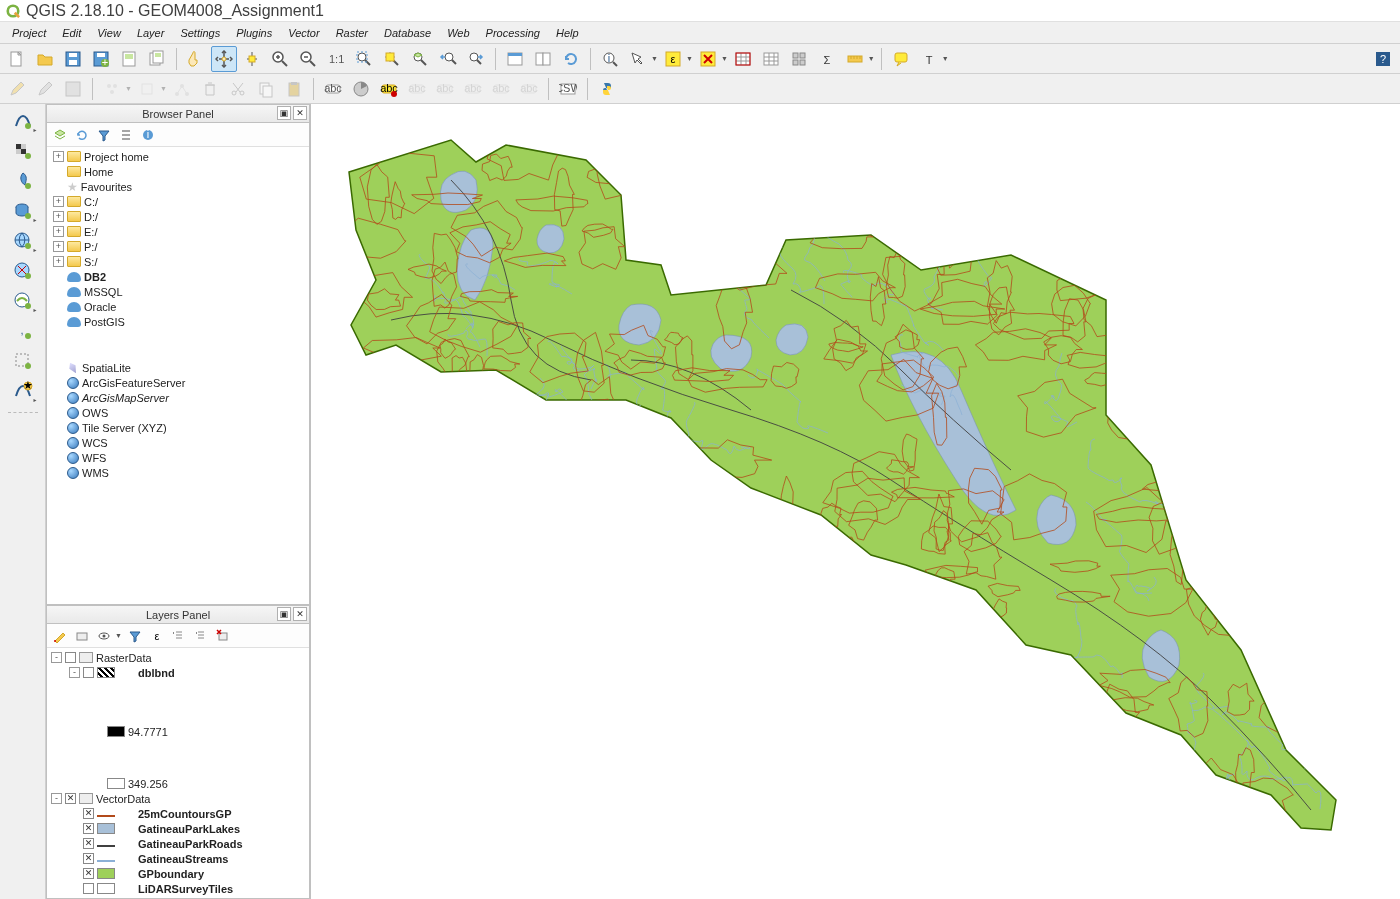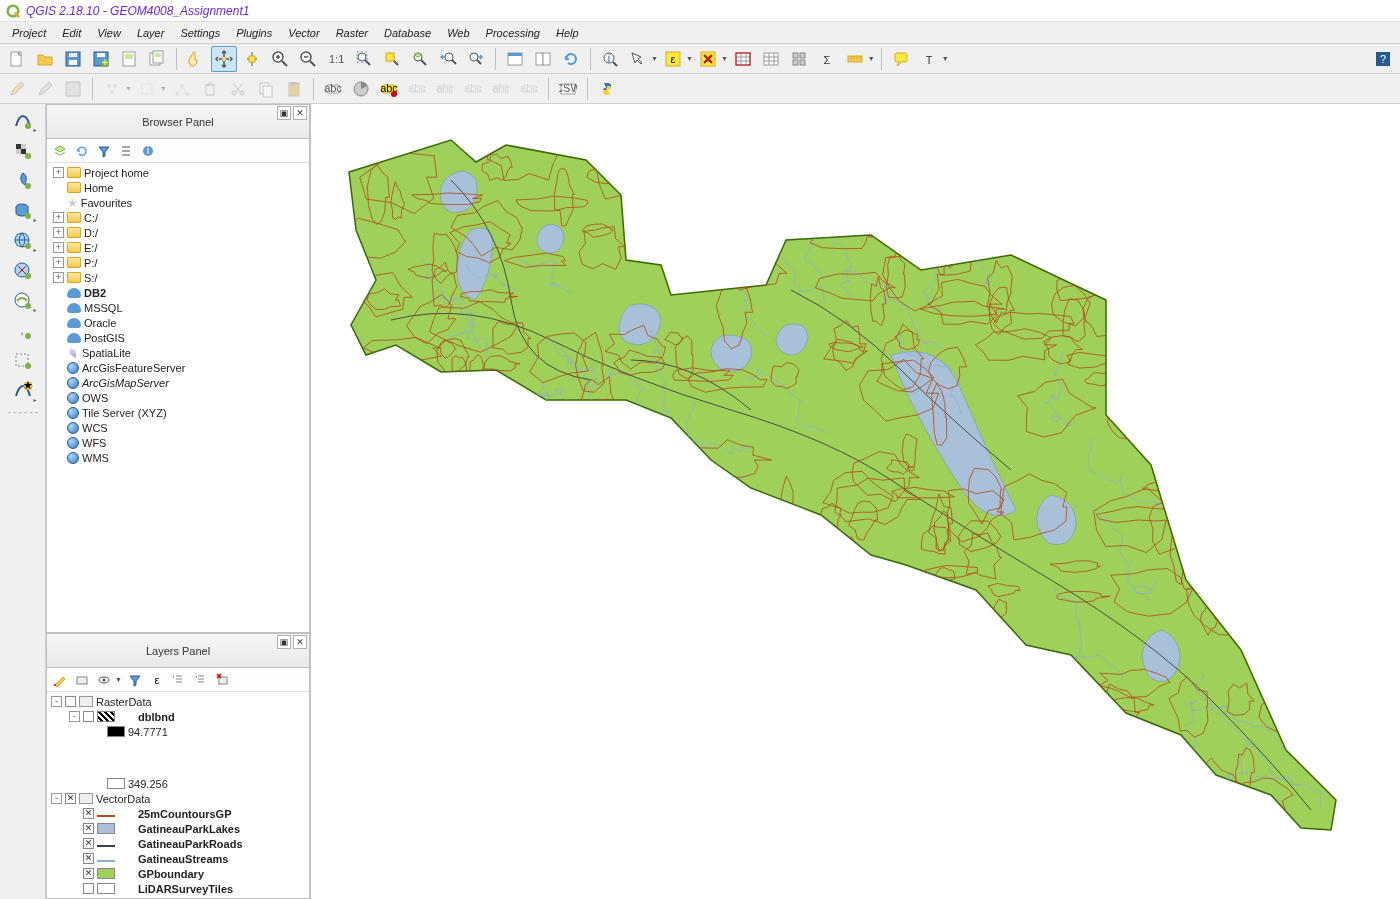--- a/index.html
+++ b/index.html
@@ -1,33 +1,33 @@
 <!DOCTYPE html>
 <html><head>
 <meta charset="utf-8">
 <style>
 * { margin: 0; padding: 0; box-sizing: border-box; font-family: 'Segoe UI', Tahoma, sans-serif; font-size: 11px; }
 html, body { width: 1400px; height: 899px; overflow: hidden; background: #f0f0f0; }
 .titlebar { height: 22px; background: #fff; display: flex; align-items: center; padding: 0 6px; border-bottom: 1px solid #e0e0e0; }
 .qgis-logo { width: 14px; height: 14px; margin-right: 6px; }
-.titlebar-text { font-size: 12px; color: #6d28d9; font-style: italic; }
+.titlebar-text { font-size: 16px; color: #404040; }
 .menubar { height: 22px; background: #f0f0f0; display: flex; align-items: center; padding: 0 4px; border-bottom: 1px solid #d0d0d0; }
 .menu-item { padding: 2px 8px; color: #222; cursor: default; font-style: italic; }
 .toolbar-row { height: 30px; background: #f0f0f0; border-bottom: 1px solid #d0d0d0; display: flex; align-items: center; padding: 0 4px; gap: 2px; }
 .toolbar-btn { width: 26px; height: 26px; display: flex; align-items: center; justify-content: center; border: 1px solid transparent; border-radius: 2px; cursor: default; }
 .toolbar-btn.active { background: #cde6f7; border-color: #5a9bd5; }
 .toolbar-sep { width: 1px; height: 22px; background: #c0c0c0; margin: 0 4px; }
 .drop-arrow { font-size: 7px; margin-left: -2px; color: #555; }
 .workspace { display: flex; height: calc(899px - 22px - 22px - 30px - 30px); }
 .left-col { width: 46px; background: #f0f0f0; border-right: 1px solid #d0d0d0; display: flex; flex-direction: column; align-items: center; padding-top: 4px; gap: 4px; }
 .left-tool { width: 26px; height: 26px; display:flex;align-items:center;justify-content:center; border:1px solid transparent; border-radius:2px; position:relative;}
 .left-tool .tiny-arrow{position:absolute;right:-2px;bottom:0;font-size:6px;color:#555;}
 .panels { width: 264px; display: flex; flex-direction: column; }
 .panel { background: #fdfdfd; border: 1px solid #c0c0c0; display: flex; flex-direction: column; }
-.panel-header { height: 34px; background: linear-gradient(#f6f6f6,#e9e9e9); border-bottom: 1px solid #c0c0c0; display: flex; align-items: center; justify-content: center; position: relative; font-size: 11px; color: #333; }
+.panel-header { height: 18px; background: linear-gradient(#f6f6f6,#e9e9e9); border-bottom: 1px solid #c0c0c0; display: flex; align-items: center; justify-content: center; position: relative; font-size: 11px; color: #333; }
 .panel-header .close-btns { position: absolute; right: 2px; top: 1px; display: flex; gap: 2px; }
 .hdr-btn { width: 14px; height: 14px; border: 1px solid #b0b0b0; background: #fff; font-size: 9px; text-align: center; line-height: 12px; color:#333; }
 .panel-toolbar { height: 24px; border-bottom: 1px solid #e0e0e0; display: flex; align-items: center; padding: 0 4px; gap: 4px; }
 .mini-btn { width: 18px; height: 18px; display:flex;align-items:center;justify-content:center;border-radius:2px; }
 .tree { flex: 1; overflow: auto; background: #fff; padding: 2px; }
 .tree-row { display: flex; align-items: center; height: 15px; gap: 3px; white-space: nowrap; color:#222;}
 .exp { width: 11px; height: 11px; border: 1px solid #999; background: #fff; font-size: 9px; line-height: 8px; text-align: center; color:#555; }
 .exp.blank { border: none; }
 .folder-ico { width: 14px; height: 11px; background: linear-gradient(#fde9a0,#f4c94e); border:1px solid #d4a92a; border-radius:1px; }
 .star-ico { color:#ccc; font-size:12px; }
@@ -588,21 +588,21 @@
           <div class="tree-row" style="padding-left: 4px;">
             <div class="exp blank"></div>
             <div class="db-ico"></div>
             <span>Oracle</span>
           </div>
           <div class="tree-row" style="padding-left: 4px;">
             <div class="exp blank"></div>
             <div class="db-ico"></div>
             <span>PostGIS</span>
           </div>
-          <div class="tree-row" style="padding-left: 4px;">
+          <div class="tree-row" style="padding-left: 4px; margin-top: 31px;">
             <div class="exp blank"></div>
             <div class="feather-ico"></div>
             <span>SpatiaLite</span>
           </div>
           <div class="tree-row" style="padding-left: 4px;">
             <div class="exp blank"></div>
             <div class="globe-ico"></div>
             <span>ArcGisFeatureServer</span>
           </div>
           <div class="tree-row" style="padding-left: 4px; font-style: italic;">
@@ -698,21 +698,21 @@
             <div class="chkx"></div>
             <div class="grp-ico"></div>
             <span>RasterData</span>
           </div>
           <div class="lyr-row" style="padding-left: 20px;">
             <div class="exp">-</div>
             <div class="chkx"></div>
             <div class="swatch" style="background: linear-gradient(45deg, rgb(0, 0, 0) 25%, rgb(255, 255, 255) 25%, rgb(255, 255, 255) 50%, rgb(0, 0, 0) 50%, rgb(0, 0, 0) 75%, rgb(255, 255, 255) 75%) 0% 0% / 6px 6px;"></div>
             <span class="bold">dblbnd</span>
           </div>
-          <div class="lyr-row" style="padding-left: 58px;">
+          <div class="lyr-row" style="padding-left: 58px; margin-top: 44px;">
             <div class="swatch" style="background: rgb(0, 0, 0);"></div>
             <span>94.7771</span>
           </div>
           <div class="lyr-row" style="padding-left: 58px; margin-top: 37px;">
             <div class="swatch" style="background: rgb(255, 255, 255);"></div>
             <span>349.256</span>
           </div>
           <div class="lyr-row" style="padding-left: 2px;">
             <div class="exp">-</div>
             <div class="chkx">✕</div>

